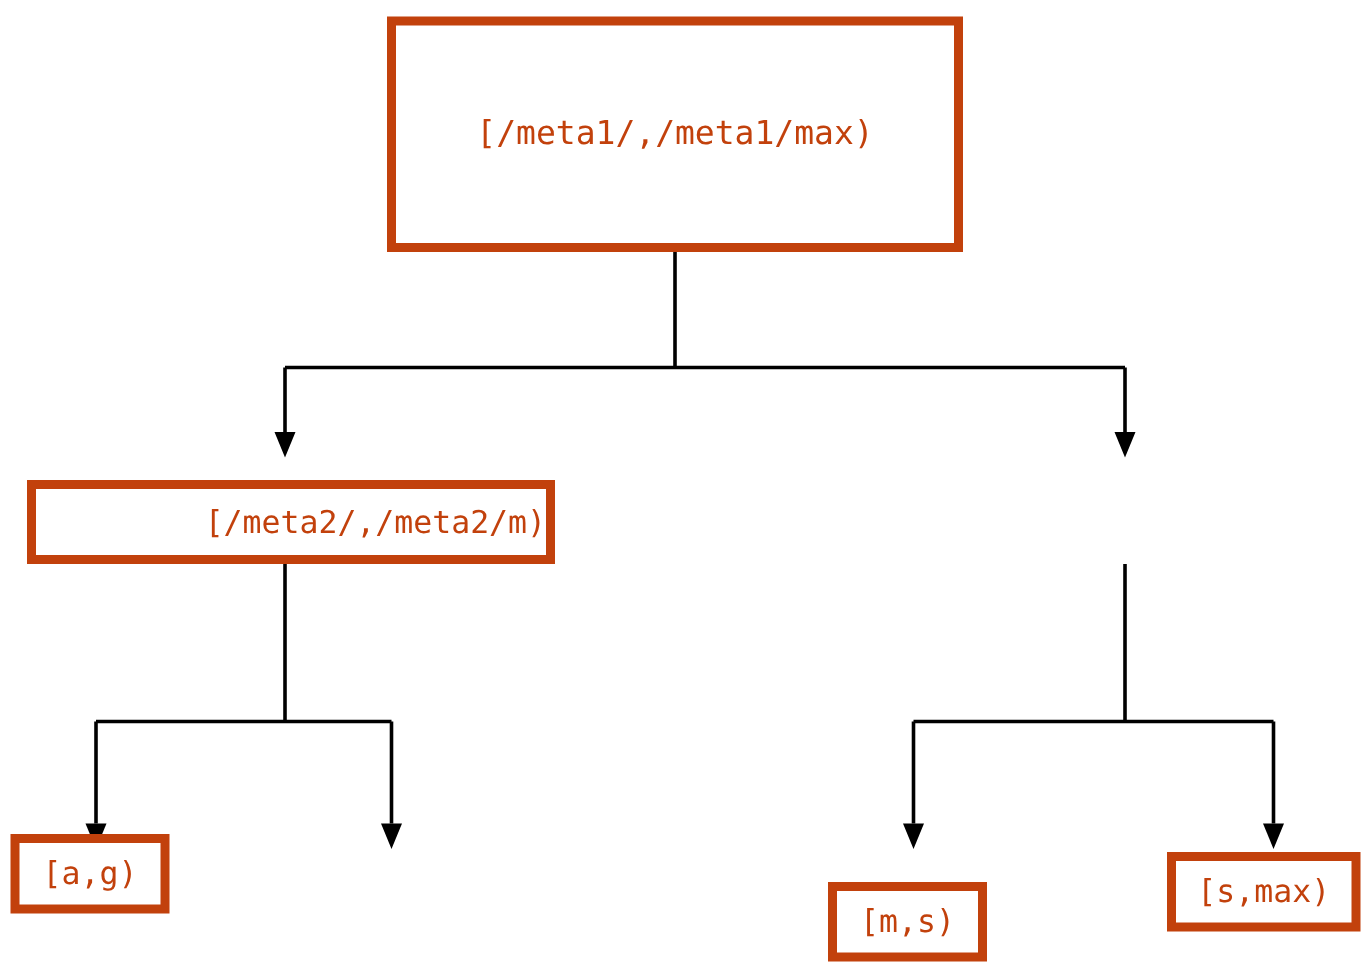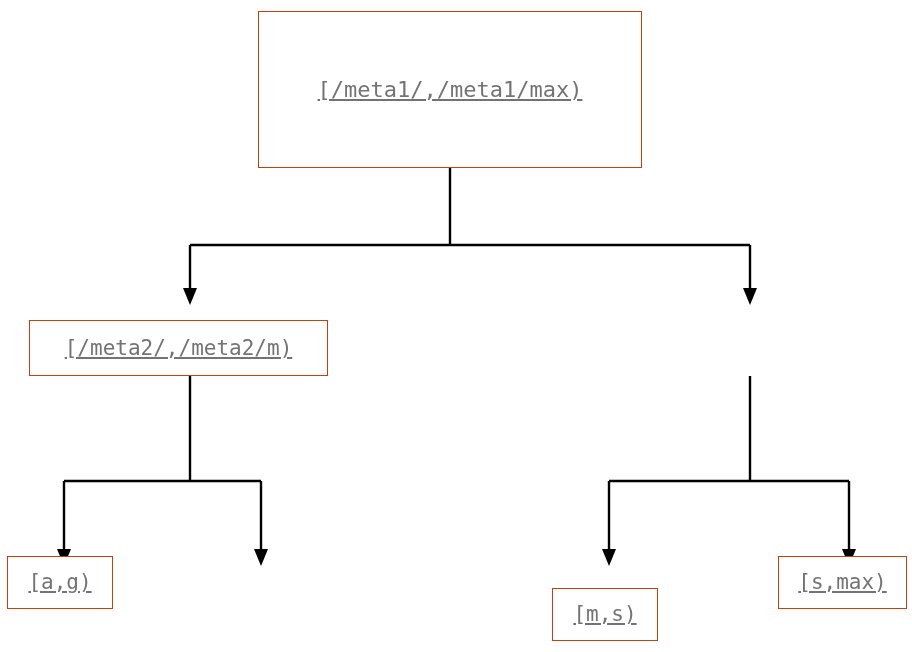--- a/index.html
+++ b/index.html
@@ -23,57 +23,56 @@
   #edge-layer {
     position: absolute;
     left: 0;
     top: 0;
     width: 912px;
     height: 652px;
   }
   .node-box {
     position: absolute;
     box-sizing: border-box;
-    border: 1px solid #c2410c;
+    border: 6px solid #c2410c;
     background: #ffffff;
     display: flex;
     align-items: center;
     justify-content: center;
-    color: #737373;
+    color: #c2410c;
     white-space: pre;
     letter-spacing: 0px;
-    text-decoration: underline;
   }
   .node-label {
     display: block;
     line-height: 1;
   }
   .node-root {
     left: 258px;
     top: 11px;
     width: 384px;
     height: 157px;
   }
   .node-root .node-label { font-size: 22px; }
   .node-mid {
     top: 320px;
     height: 56px;
   }
   .node-mid .node-label { font-size: 21px; }
-  .node-mid-left  { left: 29px;  width: 299px; }
+  .node-mid-left  { left: 18px;  width: 352px; justify-content: flex-end; }
   .node-mid-right { left: 580px; width: 321px; }
   .node-leaf {
     top: 556px;
     height: 53px;
   }
   .node-leaf .node-label { font-size: 21px; }
   .node-leaf-1 { left: 7px;   width: 106px; }
   .node-leaf-2 { left: 205px; width: 106px; }
   .node-leaf-3 { left: 552px; width: 106px; margin-top: 32px; }
-  .node-leaf-4 { left: 778px; width: 129px; }
+  .node-leaf-4 { left: 778px; width: 129px; margin-top: 12px; }
 </style>
 </head>
 <body>
 
 <div id="diagram-root">
 
   <svg id="edge-layer" viewBox="0 0 912 652" width="912" height="652">
 
     <g>
       <path d="M 450 168 L 450 245" stroke="#000000" stroke-width="2.4" fill="none"></path>

